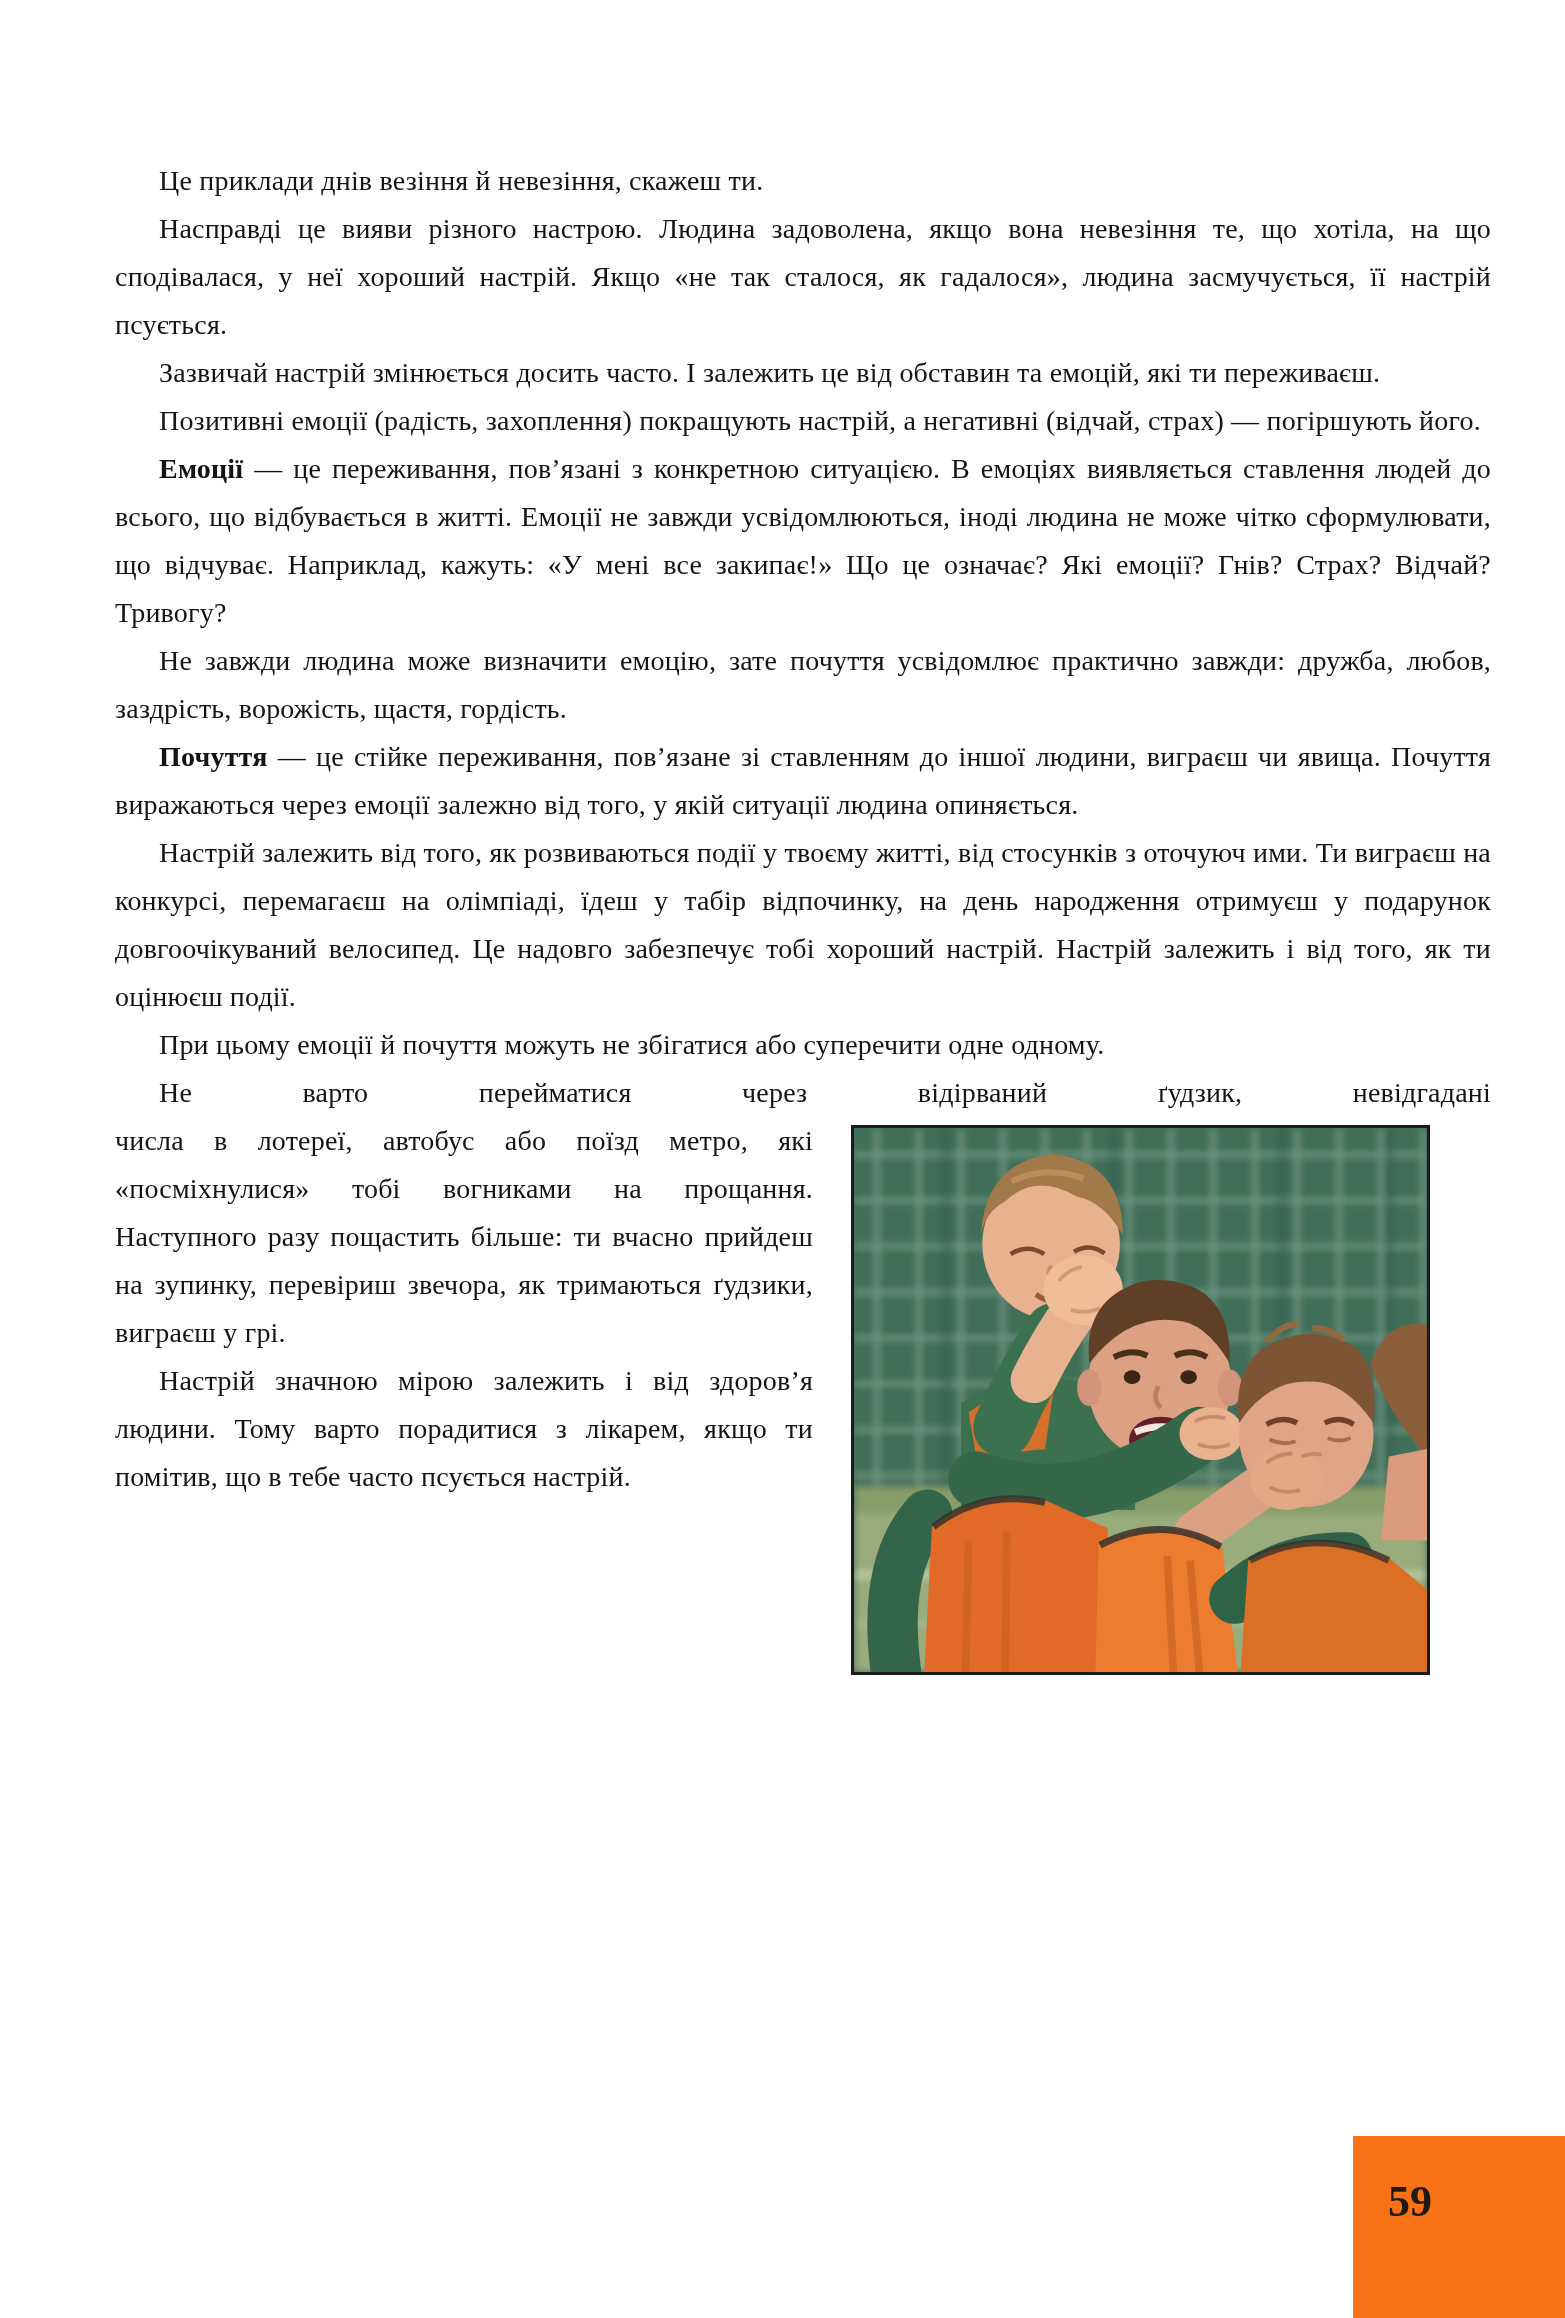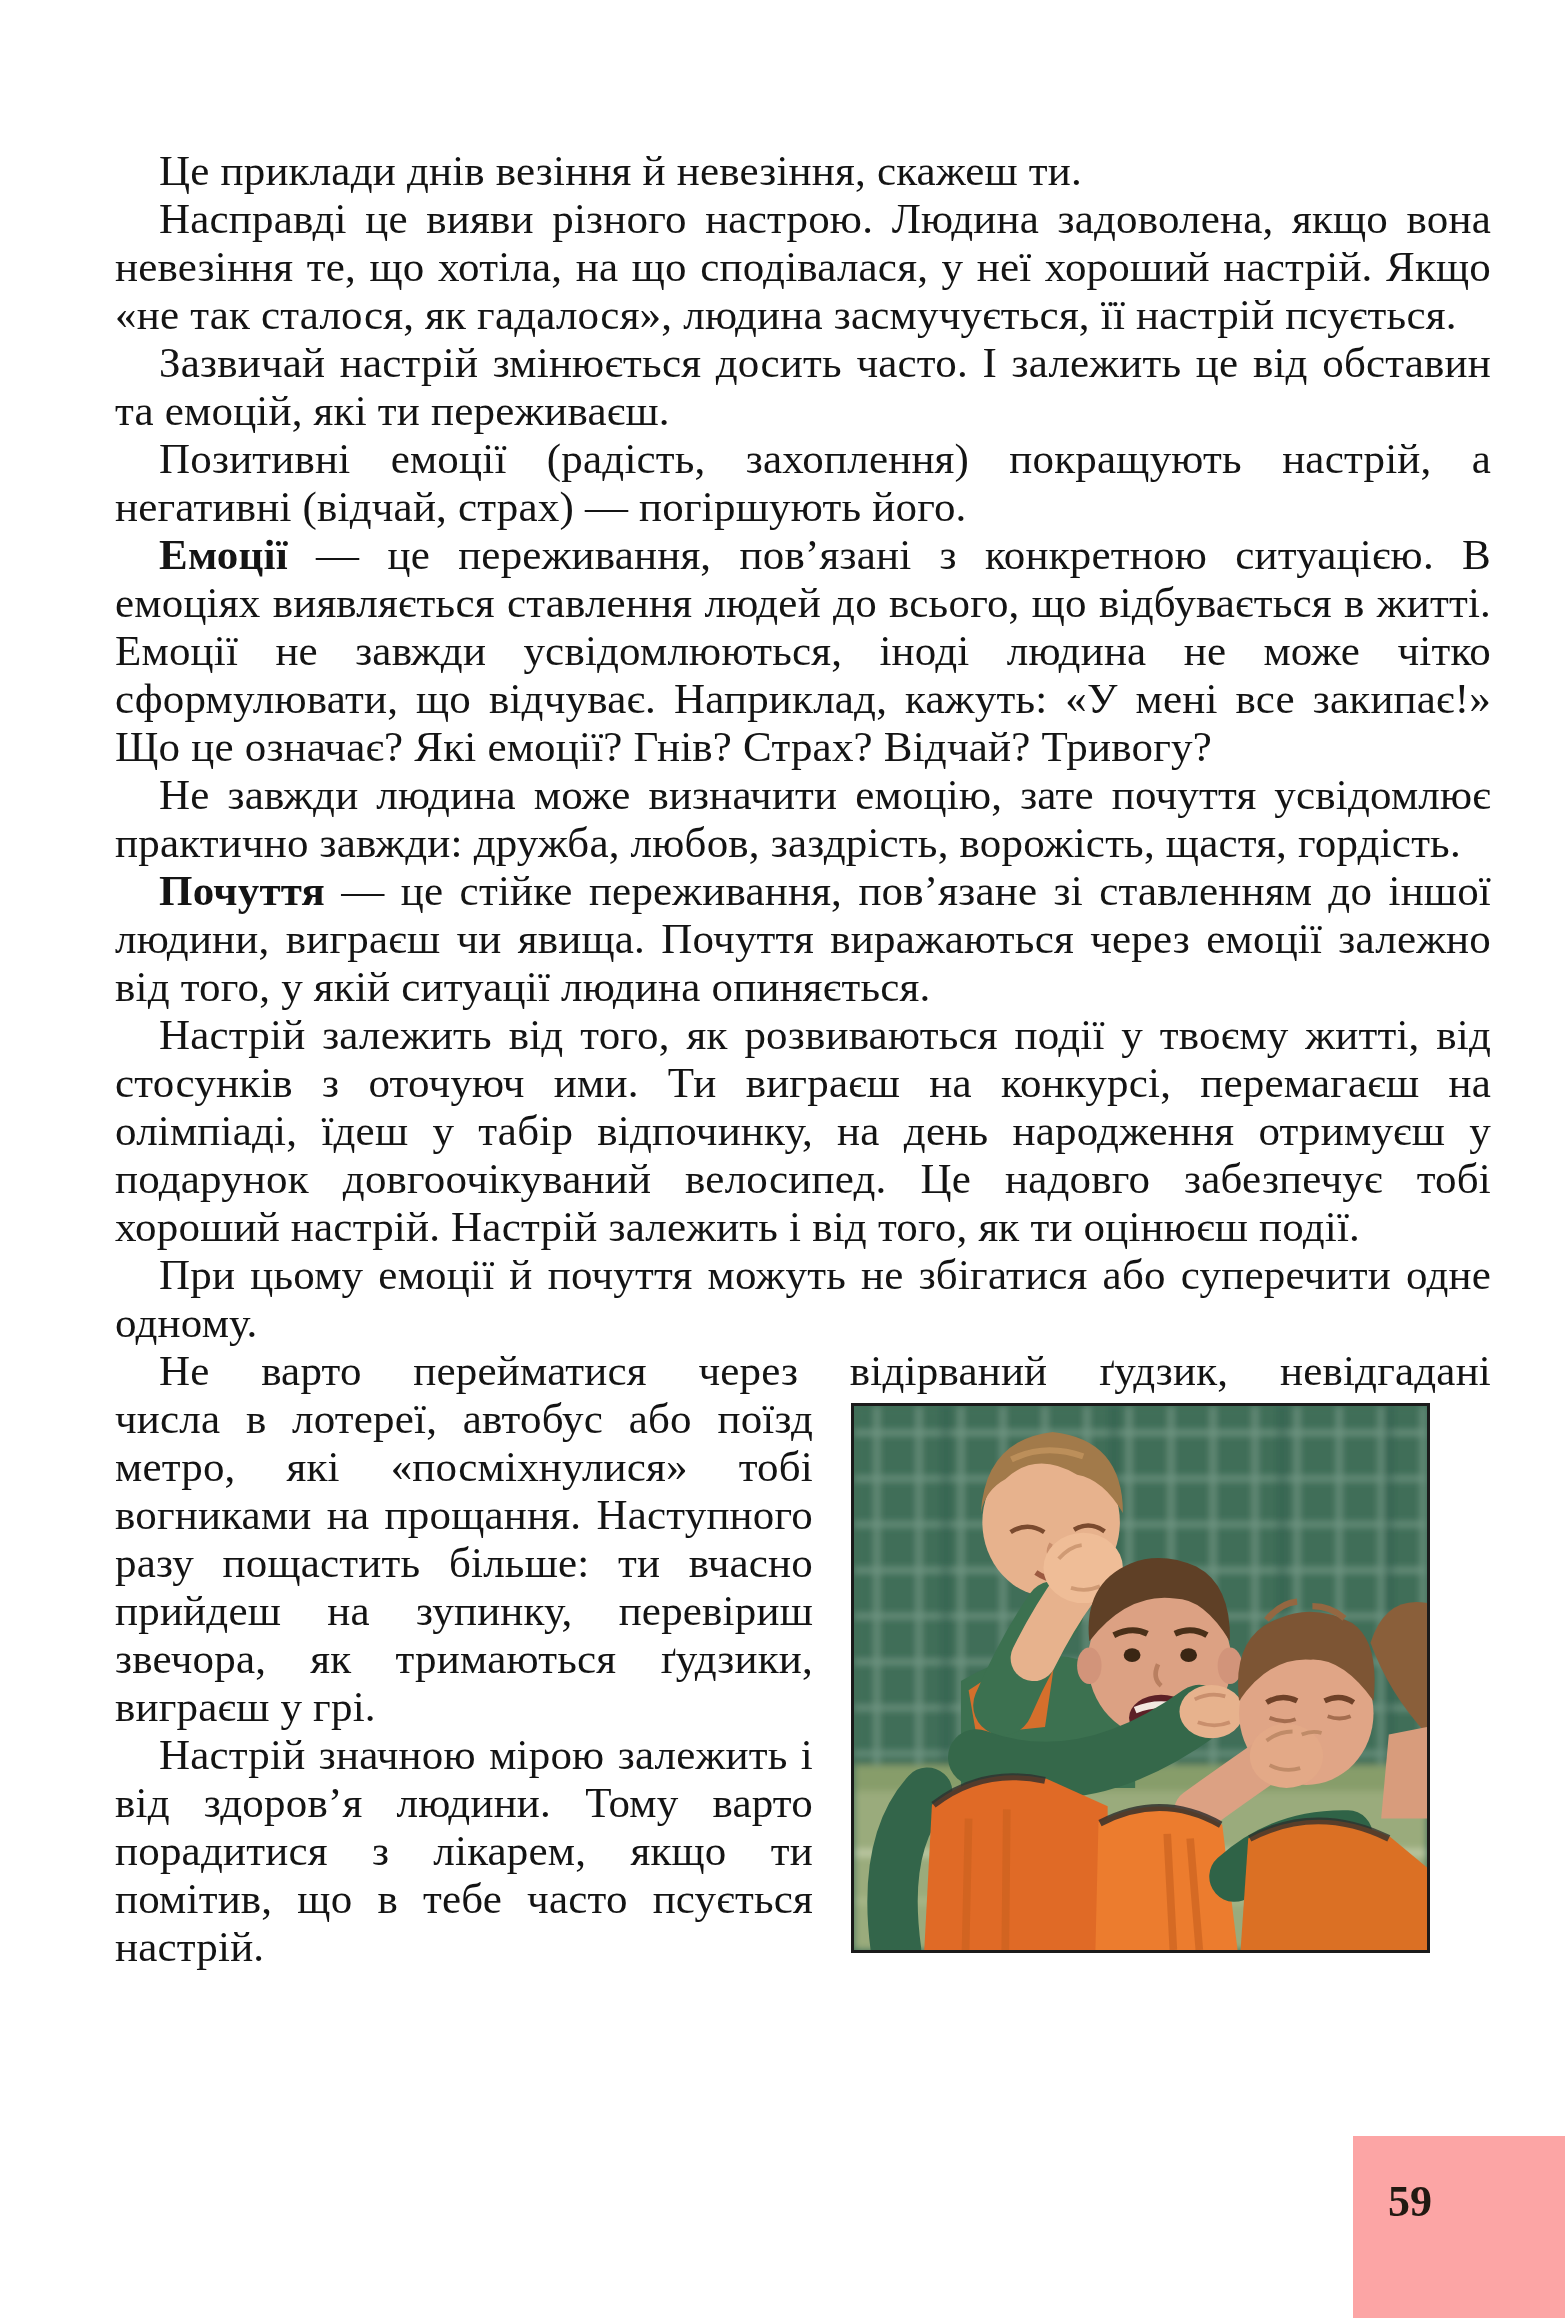--- a/index.html
+++ b/index.html
@@ -8,23 +8,23 @@
     width:1565px;
     height:2319px;
     background:#ffffff;
     overflow:hidden;
     font-family:"Liberation Serif","DejaVu Serif",serif;
     color:#141414;
   }
   .text-block{
     position:absolute;
     left:115px;
-    top:147px;
+    top:157px;
     width:1376px;
-    font-size:43px;
+    font-size:28px;
     line-height:48px;
     letter-spacing:0.2px;
     text-align:justify;
   }
   .para{margin:0;text-indent:44px;}
   .para b{font-weight:bold;}
   .no-indent{text-indent:0;}
   .wrap-first{text-align-last:justify;}
   figure.photo{
     float:right;
@@ -36,21 +36,21 @@
     box-sizing:content-box;
     background:#3f6e58;
   }
   figure.photo svg{display:block;width:100%;height:100%;}
   .pagenum-box{
     position:absolute;
     right:0;
     bottom:0;
     width:212px;
     height:183px;
-    background:#fca5a5;
+    background:#f97316;
   }
   .pagenum{
     position:absolute;
     left:35px;
     top:40px;
     font-size:44px;
     font-weight:bold;
     color:#211a12;
   }
 </style>

